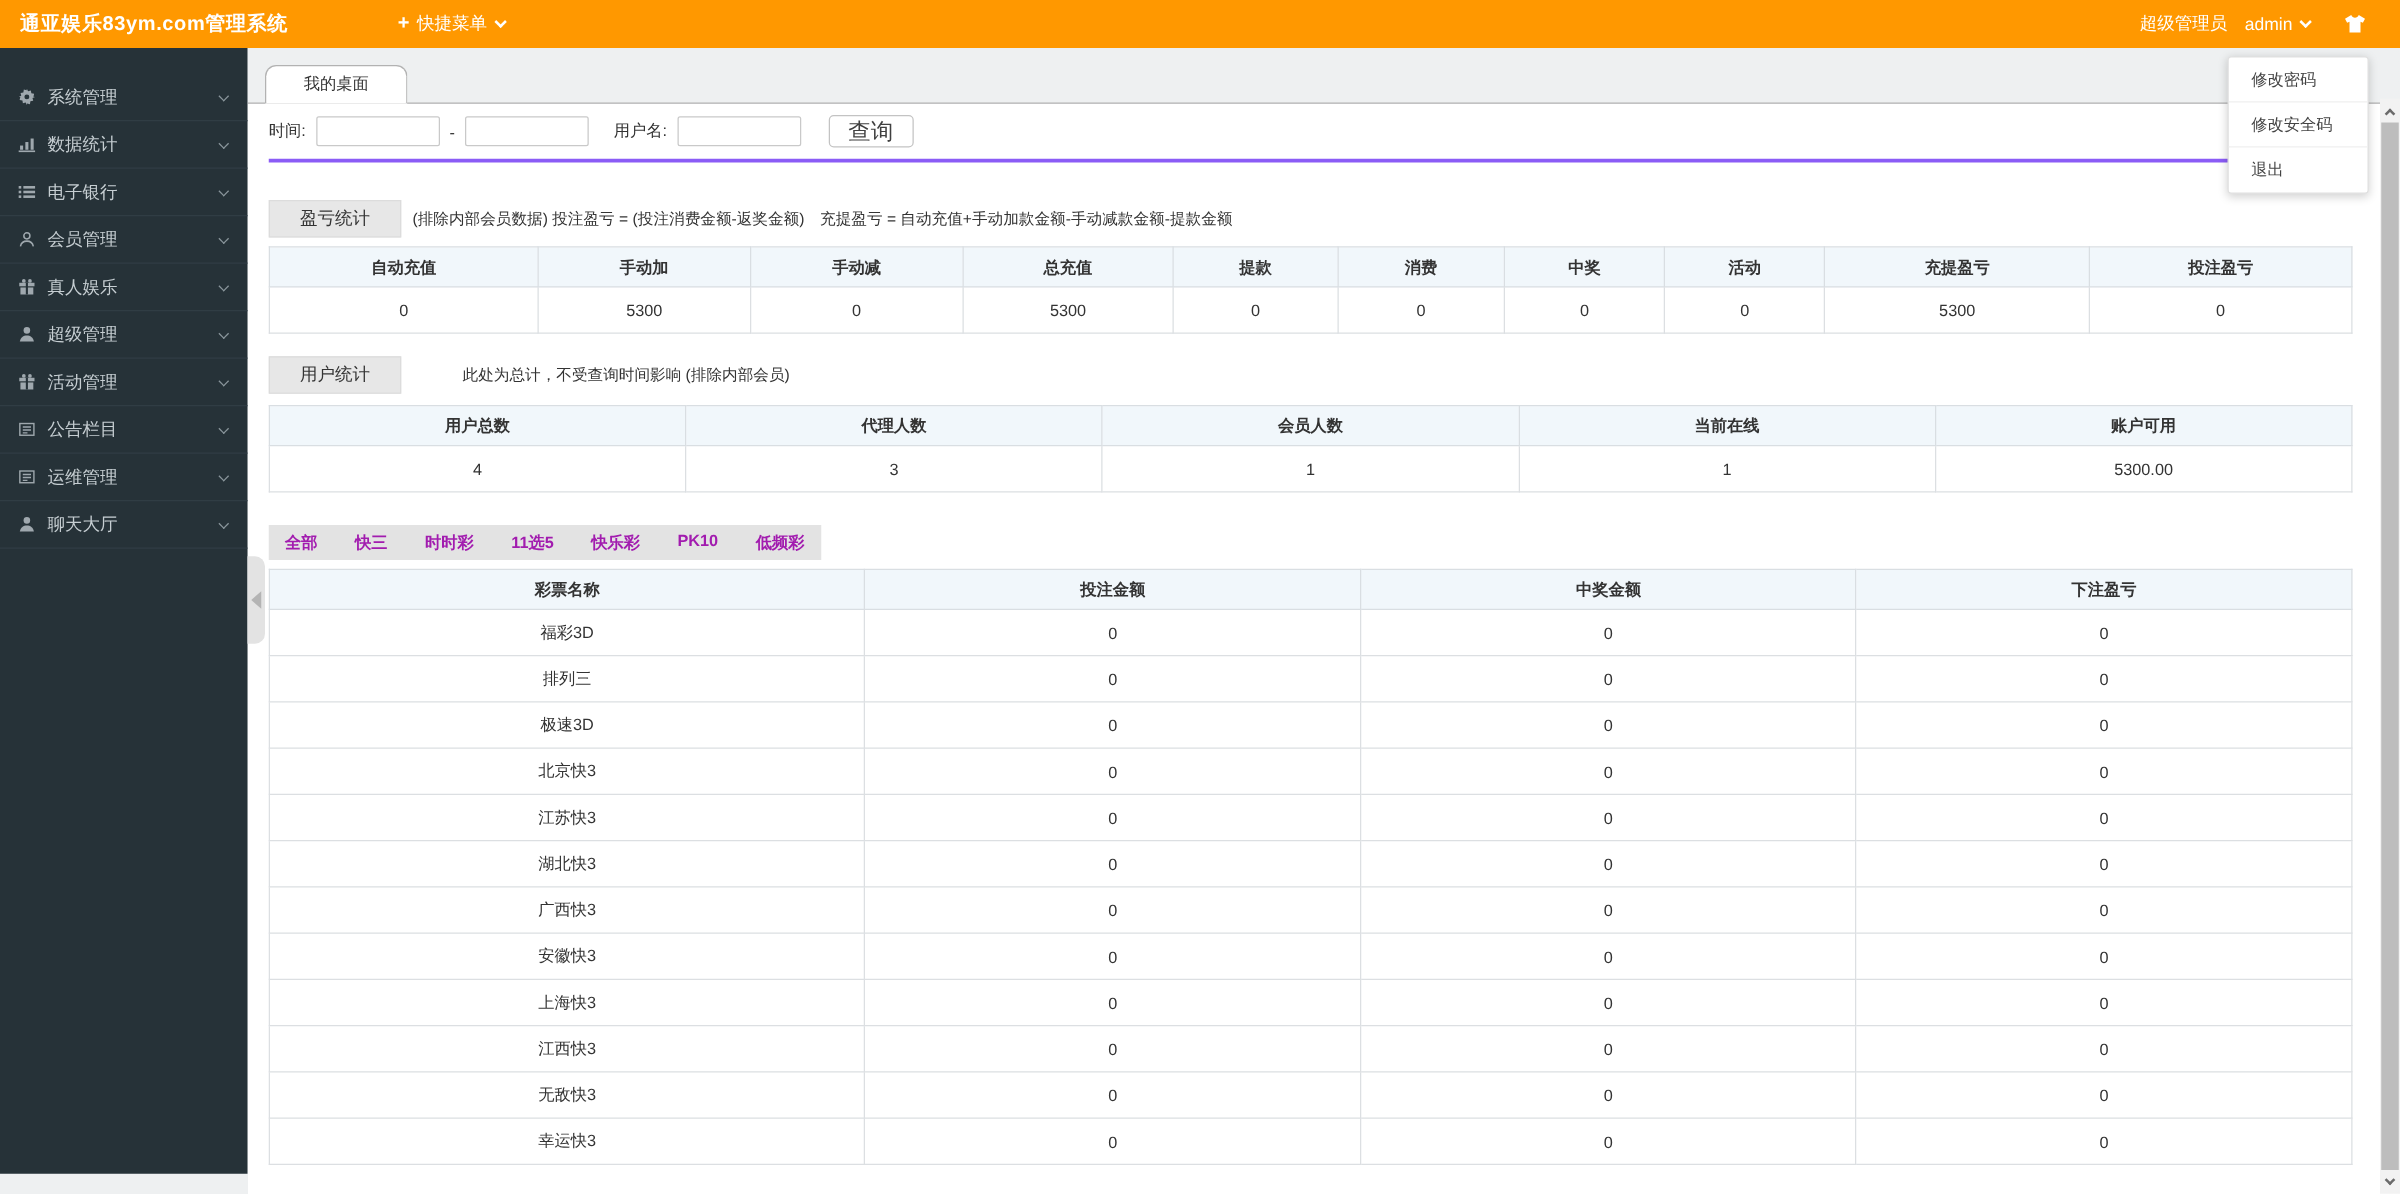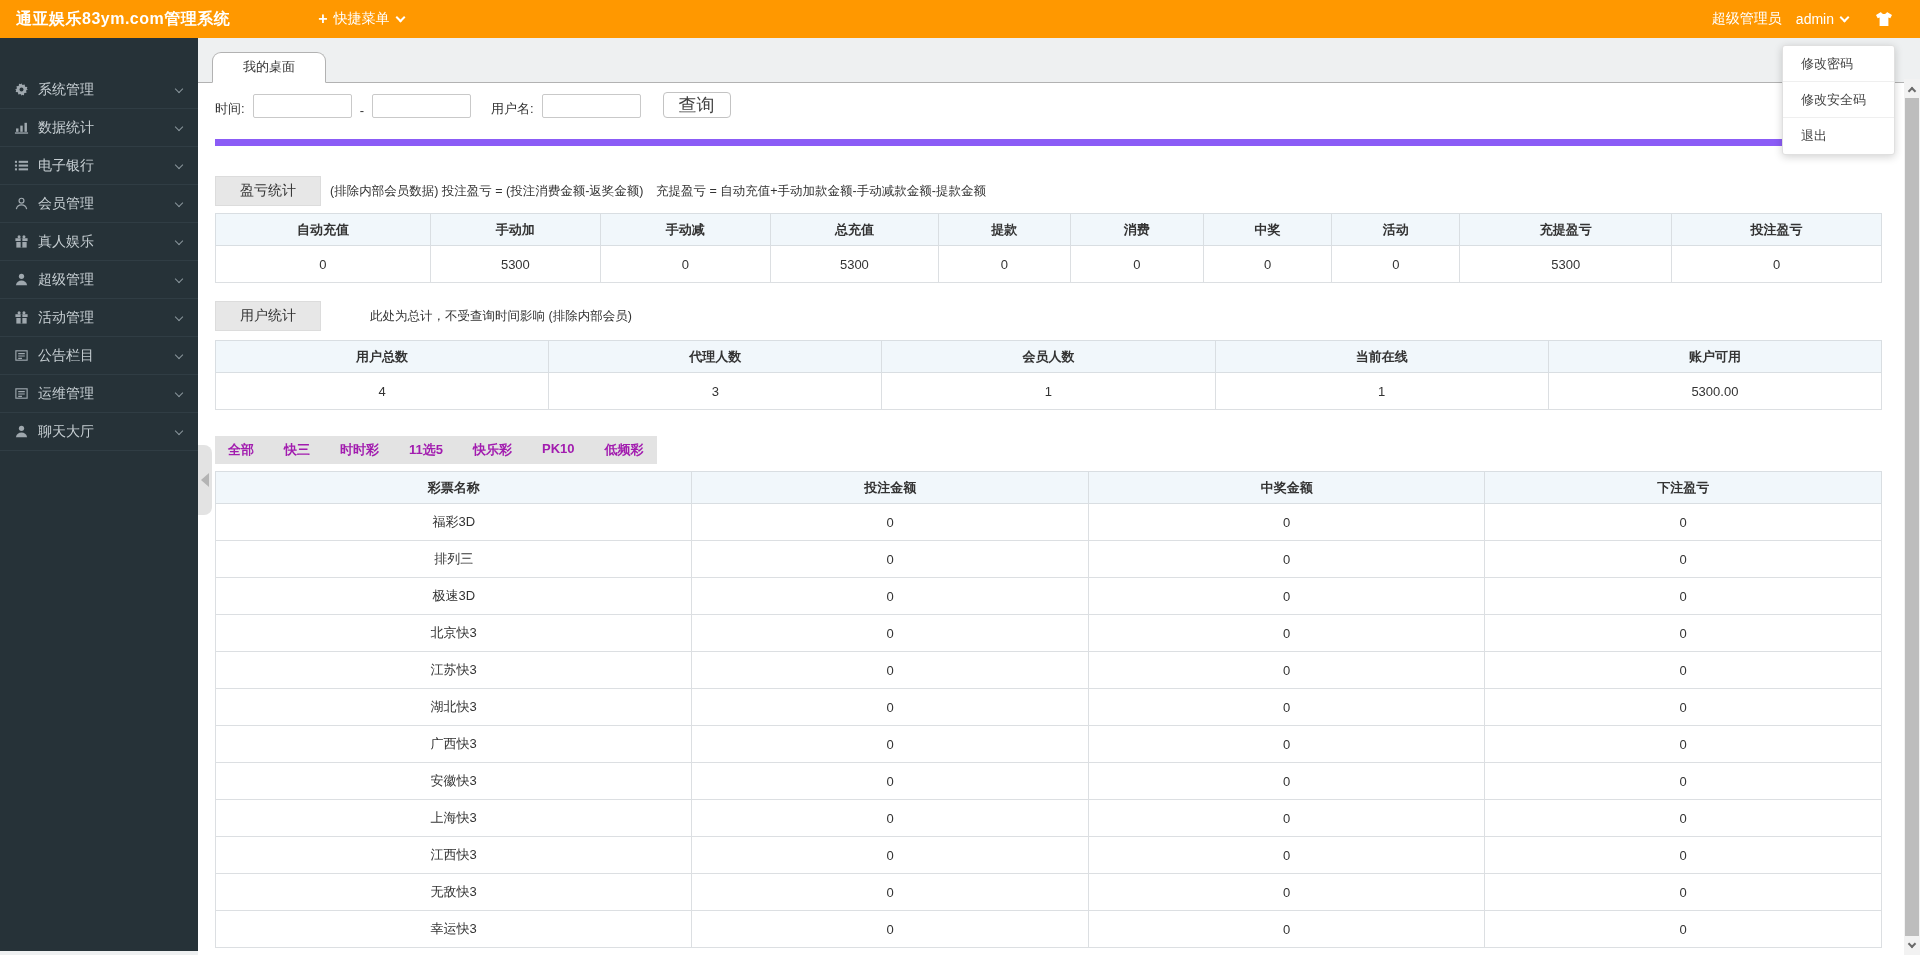--- a/index.html
+++ b/index.html
@@ -15,38 +15,38 @@
   .userarea { display:flex; align-items:center; font-size:14px; margin-right:14px; cursor:pointer; }
   .userarea .role { margin-right:14px; }
   .tshirt { width:20px; height:20px; margin-left:26px; margin-right:12px; }
 
   
   .dropdown { position:fixed; top:45px; right:25px; width:113px; background:#fff; border:1px solid #e0e0e0; border-radius:3px; box-shadow:0 2px 8px rgba(0,0,0,.18); z-index:60; }
   .dropdown .dd-item { height:36px; line-height:36px; padding-left:18px; font-size:13px; color:#444; border-bottom:1px solid #efefef; cursor:pointer; }
   .dropdown .dd-item:last-child { border-bottom:none; }
 
   
-  .sidebar { position:fixed; top:34px; left:0; width:198px; height:917px; background:#263238; padding-top:37px; z-index:10; }
+  .sidebar { position:fixed; top:22px; left:0; width:198px; height:917px; background:#263238; padding-top:37px; z-index:10; }
   .nav-item { height:38px; display:flex; align-items:center; padding:0 16px 0 14px; color:#c6ced2; font-size:14px; border-bottom:1px solid #303d44; cursor:pointer; }
   .nav-item svg { width:15px; height:15px; margin-right:9px; flex:none; }
   .nav-item .nchev { display:inline-block; width:6px; height:6px; border-left:1.5px solid #8a969c; border-bottom:1.5px solid #8a969c; transform:rotate(-45deg); margin-left:auto; margin-top:-2px; }
 
   
   .handle { position:fixed; left:198px; top:445px; width:14px; height:70px; background:#e3e3e3; border-radius:0 8px 8px 0; z-index:11; display:flex; align-items:center; justify-content:center; cursor:pointer; }
   .handle .tri { width:0; height:0; border-top:7px solid transparent; border-bottom:7px solid transparent; border-right:8px solid #b4b4b4; }
 
   
   .main { position:fixed; left:198px; top:38px; width:1722px; height:917px; background:#fff; }
   .tabstrip { height:45px; background:#eef0f1; border-bottom:1px solid #b2b2b2; display:flex; align-items:flex-end; padding-left:14px; }
   .tab { position:relative; bottom:-1px; background:#fff; border:1px solid #b2b2b2; border-bottom:1px solid #fff; border-radius:9px 9px 0 0; padding:5px 30px 6px 30px; font-size:13px; color:#333; cursor:pointer; }
 
   .content { padding:9px 38px 0 17px; }
 
   
-  .filterrow { display:flex; align-items:flex-end; font-size:13px; color:#333; padding-bottom:21px; border-bottom:7px solid #8b5cf6; }
+  .filterrow { display:flex; align-items:center; font-size:13px; color:#333; padding-bottom:9px; border-bottom:3px solid #8b5cf6; }
   .filterrow label { margin-right:2px; }
   .filterrow input { width:99px; height:24px; border:1px solid #c9c9c9; border-radius:2px; margin:0 6px; padding:0 5px; font-size:12px; }
   .dashsep { color:#333; margin:0 2px; }
   .uname { margin-left:14px; }
   .btn-query { margin-left:16px; height:26px; padding:0 15px; background:#fff; border:1px solid #c3c3c3; border-radius:4px; font-size:18px; color:#404040; cursor:pointer; }
 
   
   .seclabel { display:inline-block; background:#e7e7e7; border:1px solid #dcdcdc; padding:5px 24px; font-size:14px; color:#333; }
   .secnote { font-size:12.5px; color:#333; margin-left:9px; }
   .secrow { margin-top:30px; margin-bottom:7px; display:flex; align-items:center; }

